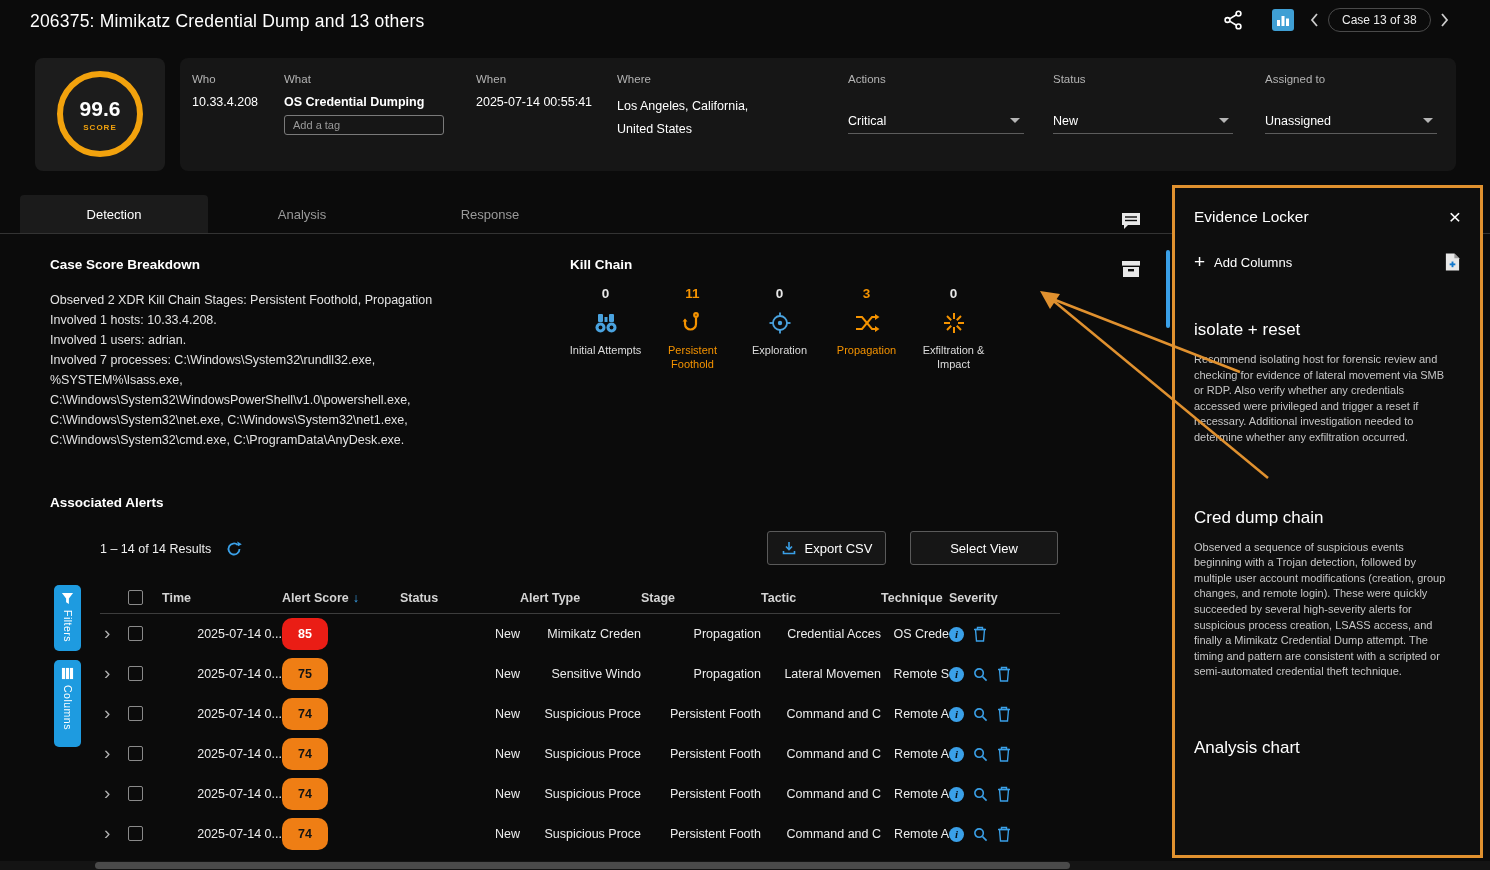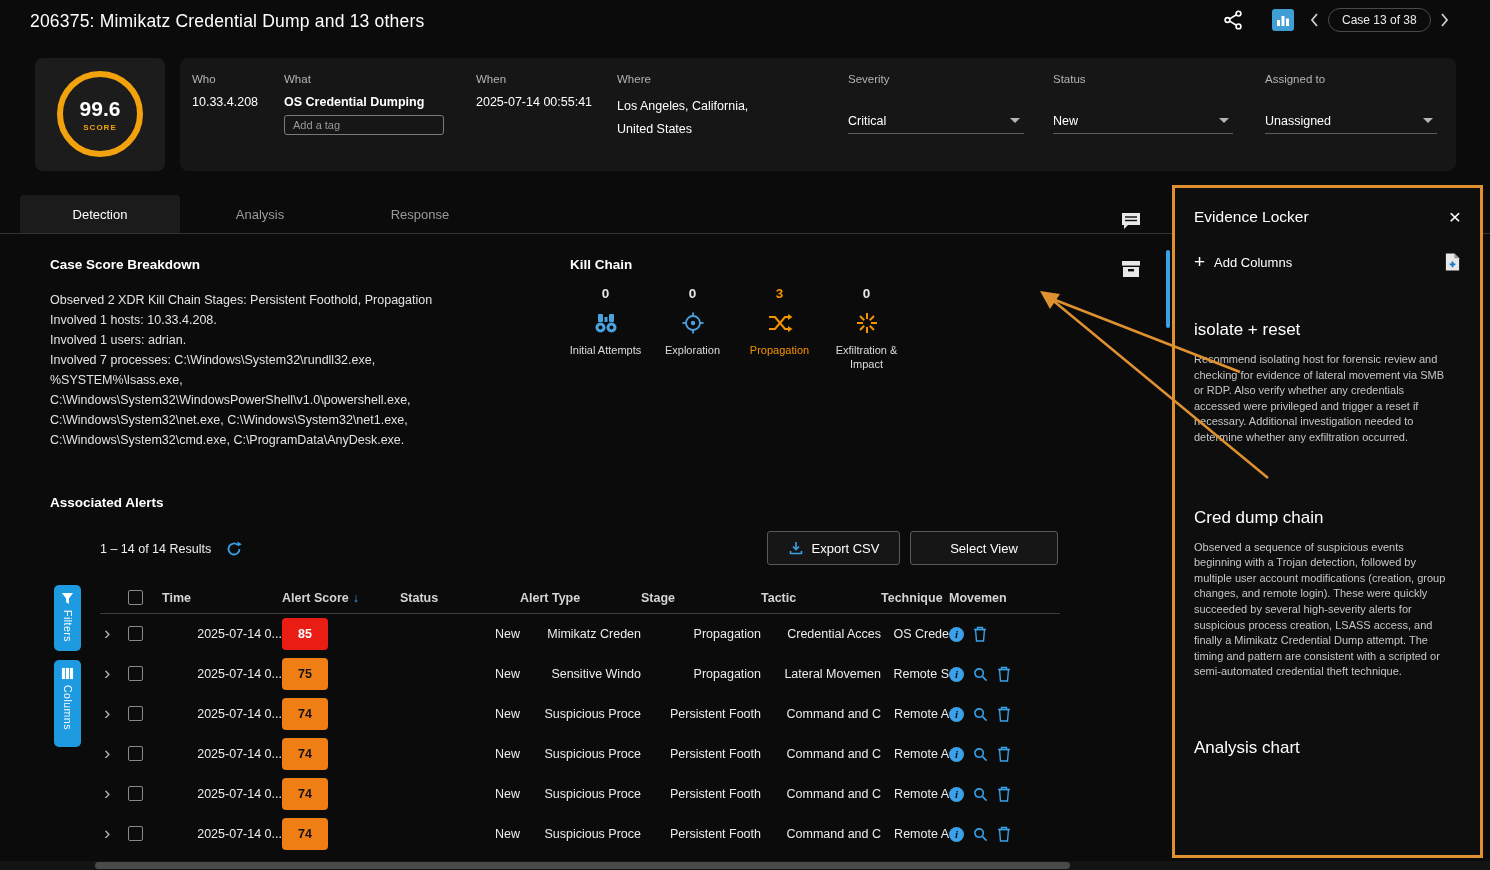--- a/index.html
+++ b/index.html
@@ -29,21 +29,21 @@
   .tag-input { position:absolute; left:104px; top:57px; width:160px; height:20px; background:transparent; border:1px solid #7a7a7a;
                border-radius:3px; color:#ddd; font-size:11px; padding:0 8px; font-family:"Liberation Sans",sans-serif; }
   .tag-input::placeholder { color:#9a9a9a; }
   .dropdown { position:absolute; top:50px; height:26px; border-bottom:1px solid #5c5c5c; display:flex; align-items:center;
               justify-content:space-between; cursor:pointer; padding-right:4px; }
   .dropdown .val { font-size:12.5px; color:#fff; }
   .caret { width:0; height:0; border-left:5px solid transparent; border-right:5px solid transparent; border-top:5px solid #b5b5b5; }
 
   
   .tabs { position:absolute; left:20px; top:195px; display:flex; height:38px; }
-  .tab { width:160px; display:flex; align-items:center; justify-content:center; font-size:13px; color:#9a9a9a; cursor:pointer; }
+  .tab { width:188px; display:flex; align-items:center; justify-content:center; font-size:13px; color:#9a9a9a; cursor:pointer; }
   .tab.active { background:#1b1b1b; color:#fff; border-radius:4px 4px 0 0; }
   .tabs-divider { position:absolute; left:0; top:233px; width:1490px; height:1px; background:#333; }
 
   
   .side-tool { position:absolute; left:1117px; width:28px; height:26px; display:flex; align-items:center; justify-content:center; cursor:pointer; background:transparent; border:none; }
   .content-vscroll { position:absolute; left:1166px; top:250px; width:4px; height:78px; background:#3aa0e8; border-radius:2px; }
 
   
   .section-h { position:absolute; font-size:13.5px; font-weight:600; color:#fff; }
   .breakdown-text { position:absolute; left:50px; top:290px; width:520px; font-size:12.5px; line-height:20px; color:#e3e3e3; white-space:pre-line; }
@@ -67,41 +67,41 @@
   .refresh-btn { position:absolute; left:226px; top:541px; }
   .search-box { position:absolute; left:258px; top:533px; width:222px; height:30px; background:#121212; border:1px solid #4a4a4a;
                 border-radius:3px; display:flex; align-items:center; }
   .search-box input { flex:1; background:transparent; border:none; outline:none; color:#ddd; font-size:12px; padding:0 8px;
                       font-family:"Liberation Sans",sans-serif; }
   .search-box input::placeholder { color:#8d8d8d; }
   .search-box .mag { margin-right:8px; display:flex; }
   .btn-outline { position:absolute; height:34px; background:#161616; border:1px solid #5a5a5a; border-radius:3px; color:#fff;
                  font-size:13px; display:flex; align-items:center; justify-content:center; gap:8px; cursor:pointer;
                  font-family:"Liberation Sans",sans-serif; }
-  .export-btn { left:767px; top:531px; width:133px;justify-content:center; }
+  .export-btn { left:767px; top:531px; width:119px;justify-content:center; }
   .selectview-btn { left:910px; top:531px; width:148px; }
 
   
   .vert-btn { position:absolute; left:54px; width:27px; background:#1e9be0; border:none; border-radius:5px; color:#fff; cursor:pointer;
               display:flex; flex-direction:column; align-items:center; padding-top:7px; gap:5px; }
   .vert-btn .vtxt { writing-mode:vertical-rl; font-size:10.5px; letter-spacing:.5px; color:#fff; font-family:"Liberation Sans",sans-serif; }
   .filters-btn { top:585px; height:66px; }
   .columns-btn { top:660px; height:87px; }
 
   
   .alerts-table { position:absolute; left:100px; top:582px; width:960px; }
   .t-row { display:grid; grid-template-columns:28px 34px 120px 118px 120px 121px 120px 120px 68px 111px; align-items:center; }
   .t-head { height:32px; border-bottom:1px solid #3d3d3d; }
   .t-head .hc { font-size:12.5px; font-weight:700; color:#d4d4d4; white-space:nowrap; overflow:hidden; }
   .sort-arrow { color:#3aa0e8; font-weight:700; margin-left:4px; }
   .t-body-row { height:40px; }
   .cell { font-size:12.5px; color:#ececec; white-space:nowrap; overflow:hidden;text-align:right; }
   .expand { font-size:19px; color:#b0b0b0; cursor:pointer; line-height:14px; padding-left:4px; background:none; border:none; }
   .cb { width:15px; height:15px; border:1.5px solid #8a8a8a; border-radius:2px; background:transparent; cursor:pointer; }
-  .badge { width:46px; height:32px; border-radius:4px; display:flex; align-items:center; justify-content:center;
+  .badge { width:46px; height:32px; border-radius:10px; display:flex; align-items:center; justify-content:center;
            font-size:12.5px; font-weight:700; }
   .badge.red { background:#ea1d15; color:#fff; }
   .badge.orange { background:#ef7e14; color:#141414; }
   .actions-cell { display:flex; align-items:center; gap:9px; }
   .info-dot { width:15px; height:15px; border-radius:50%; background:#3aa0e8; color:#07121b; font-size:11px; font-weight:700;
               font-family:"Liberation Serif",serif; font-style:italic; display:flex; align-items:center; justify-content:center;
               cursor:pointer; border:none; padding:0; }
   .mini-icon-btn { background:none; border:none; padding:0; display:flex; cursor:pointer; }
 
   
@@ -183,21 +183,21 @@
     <span class="fld-label" style="left:104px;">What</span>
     <span class="fld-value bold" style="left:104px;">OS Credential Dumping</span>
     <input class="tag-input" type="text" placeholder="Add a tag" style="">
 
     <span class="fld-label" style="left:296px;">When</span>
     <span class="fld-value" style="left:296px;">2025-07-14 00:55:41</span>
 
     <span class="fld-label" style="left:437px;">Where</span>
     <span class="fld-value" style="left:437px; width:142px; white-space:normal; line-height:23px;">Los Angeles, California, United States</span>
 
-    <span class="fld-label" style="left:668px;">Severity</span>
+    <span class="fld-label" style="left:668px;">Actions</span>
     <div class="dropdown" style="left:668px; width:176px;">
       <span class="val">Critical</span>
       <span class="caret"></span>
     </div>
 
     <span class="fld-label" style="left:873px;">Status</span>
     <div class="dropdown" style="left:873px; width:180px;">
       <span class="val">New</span>
       <span class="caret"></span>
     </div>
@@ -258,20 +258,31 @@
           <rect x="11.5" y="6" width="3" height="5"></rect>
           <circle cx="7.5" cy="16.5" r="5"></circle>
             <circle cx="18.5" cy="16.5" r="5"></circle>
           <circle cx="7.5" cy="16.5" r="1.9" fill="#0b0b0b"></circle>
             <circle cx="18.5" cy="16.5" r="1.9" fill="#0b0b0b"></circle>
         </svg>
       </div>
       <div class="kc-label">Initial Attempts</div>
     </div>
 
+    <div class="kc-stage active">
+      <div class="kc-count">11</div>
+      <div class="kc-icon">
+        <svg width="24" height="24" viewBox="0 0 24 24" fill="none" stroke="#f59300" stroke-width="2.2">
+          <circle cx="15" cy="4" r="1.8"></circle>
+          <path d="M15 6.5v6.5a5.5 5.5 0 0 1-11 0v-3"></path>
+          <polygon points="1.5,10.5 4,7.5 6.5,10.5" fill="#f59300" stroke="none"></polygon>
+        </svg>
+      </div>
+      <div class="kc-label">Persistent Foothold</div>
+    </div>
 
     <div class="kc-stage">
       <div class="kc-count">0</div>
       <div class="kc-icon">
         <svg width="24" height="24" viewBox="0 0 24 24" fill="none" stroke="#4aa3df" stroke-width="1.8">
           <circle cx="12" cy="12" r="7"></circle>
           <circle cx="12" cy="12" r="2.2" fill="#4aa3df" stroke="none"></circle>
           <line x1="12" y1="1.5" x2="12" y2="5"></line>
             <line x1="12" y1="19" x2="12" y2="22.5"></line>
           <line x1="1.5" y1="12" x2="5" y2="12"></line>
@@ -370,21 +381,21 @@
     <div class="t-row t-head">
       <div></div>
       <div><button class="cb"></button></div>
       <div class="hc">Time</div>
       <div class="hc"><span>Alert Score</span><span class="sort-arrow">↓</span></div>
       <div class="hc">Status</div>
       <div class="hc">Alert Type</div>
       <div class="hc">Stage</div>
       <div class="hc">Tactic</div>
       <div class="hc">Technique</div>
-      <div class="hc">Movemen</div>
+      <div class="hc">Severity</div>
     </div>
 
     <div class="t-row t-body-row">
       <div><button class="expand">›</button></div>
       <div><button class="cb"></button></div>
       <div class="cell">2025-07-14 0...</div>
       <div>
           <span class="badge red">85</span>
         </div>
       <div class="cell">New</div>

